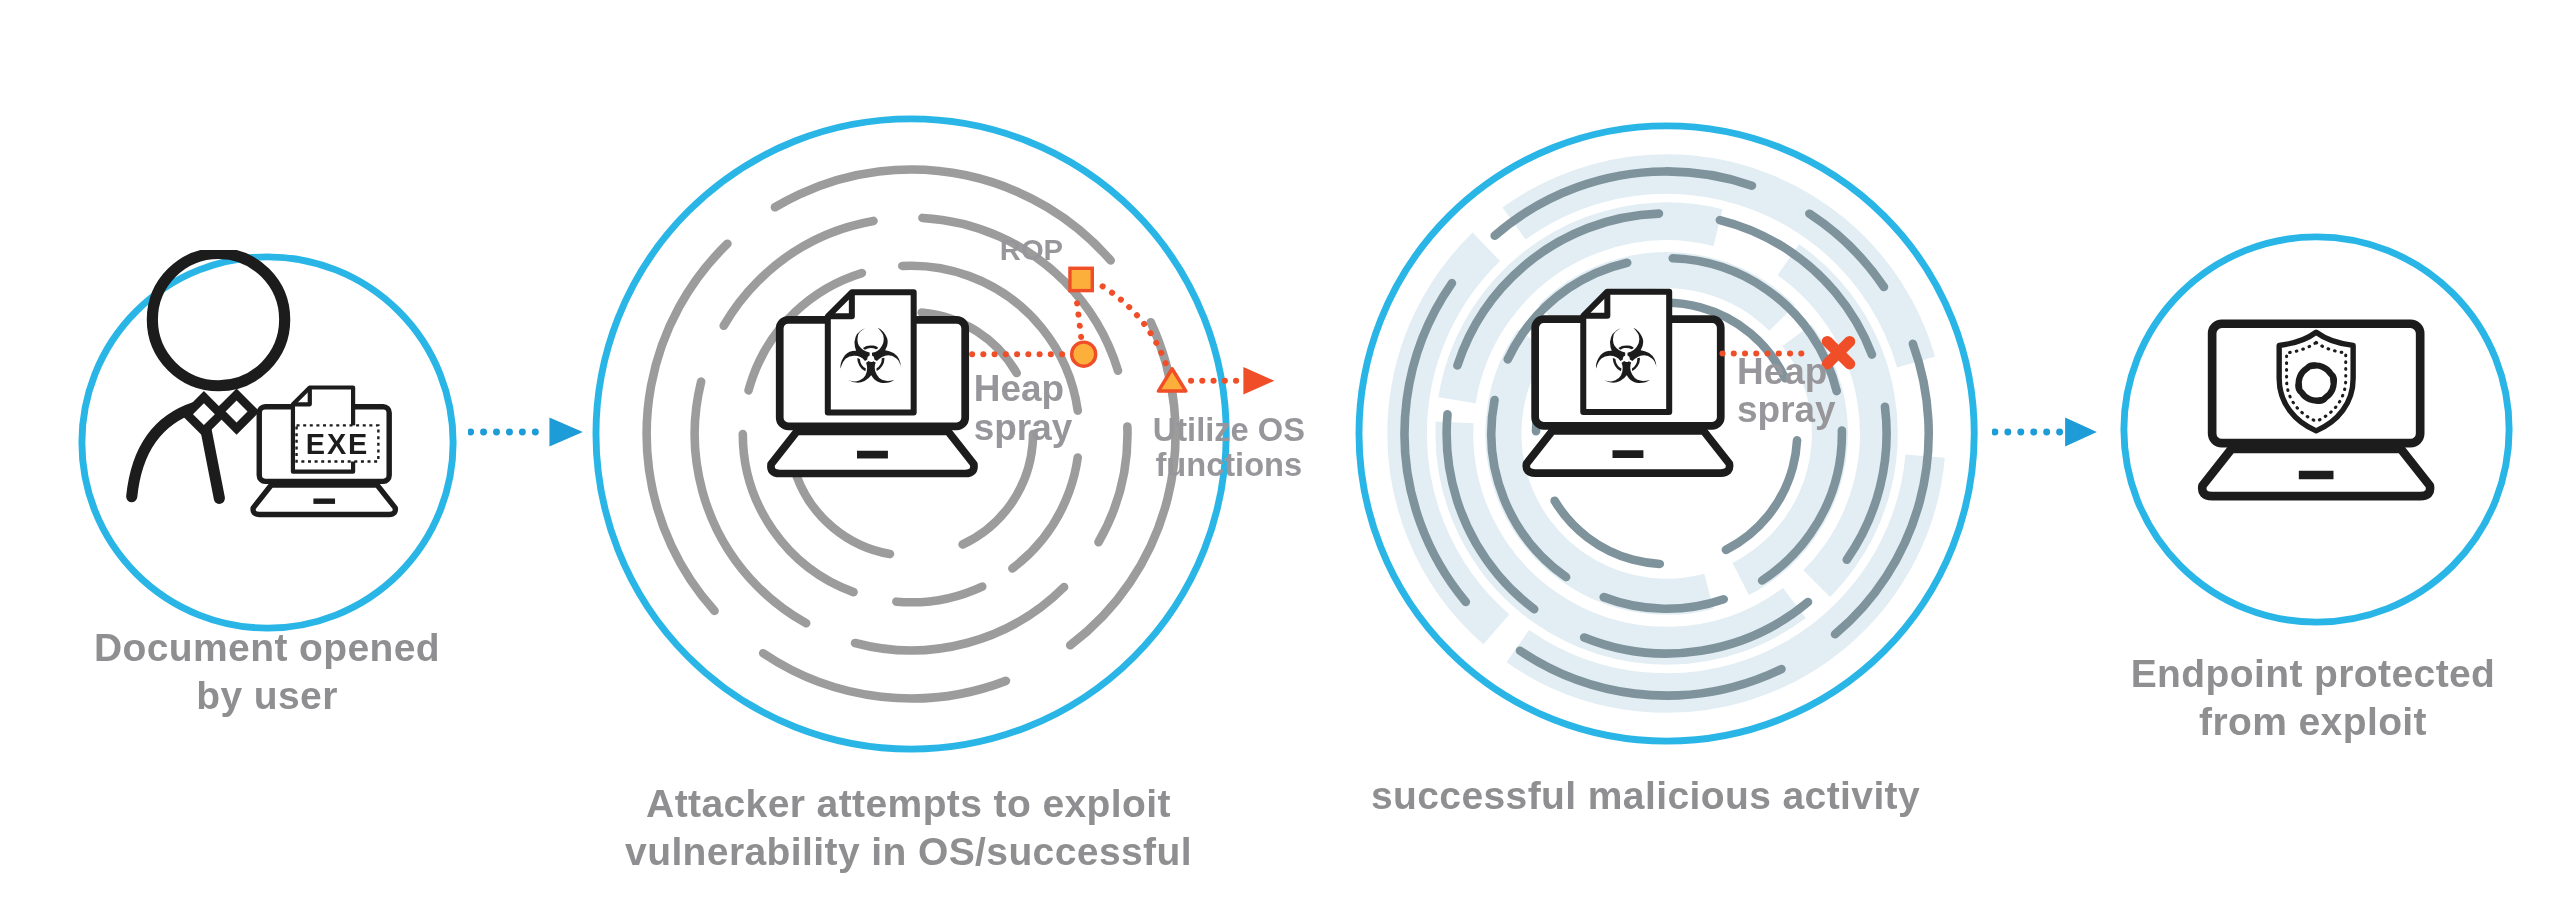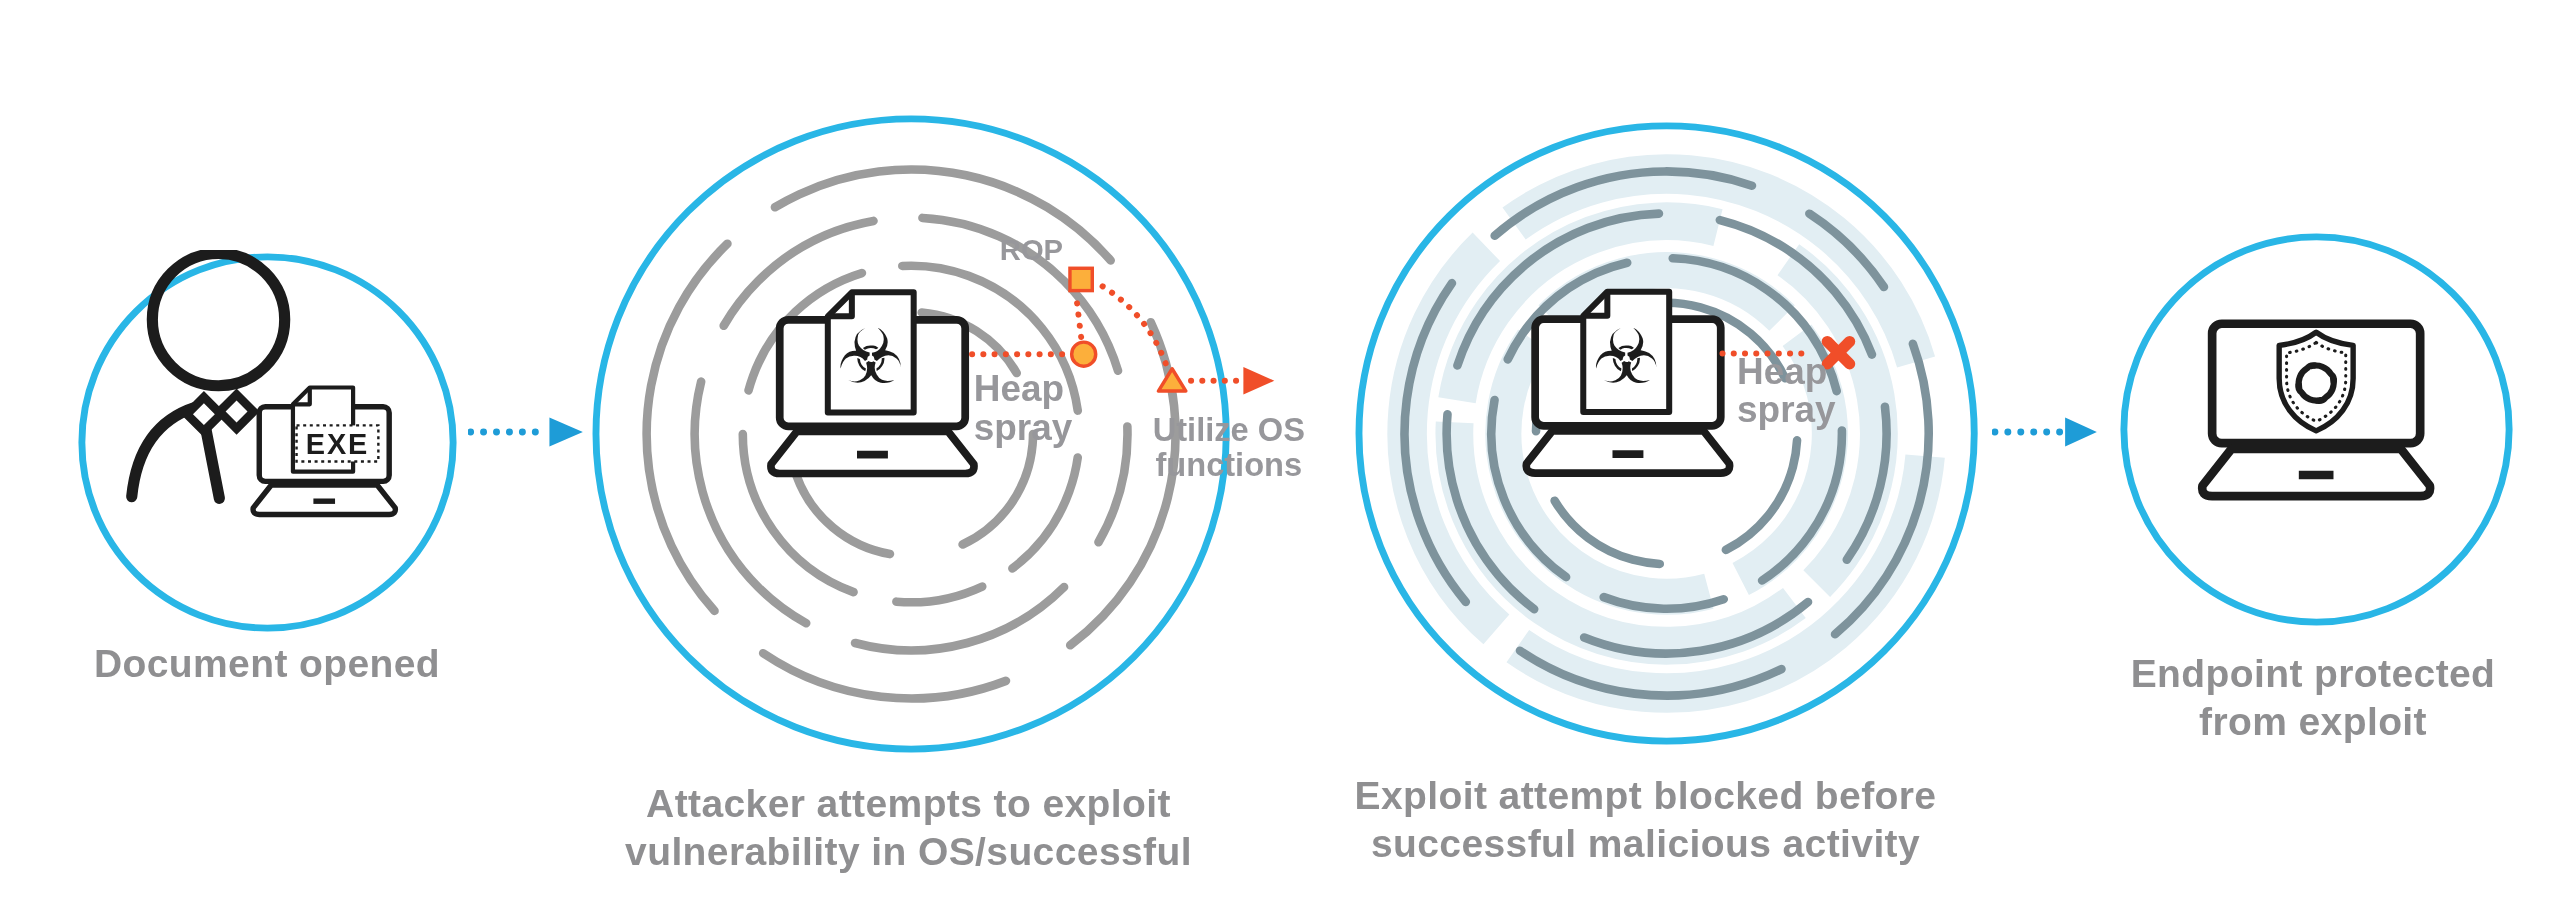--- a/index.html
+++ b/index.html
@@ -149,29 +149,29 @@
           <path d="M 22 -6 A 22.5 22.5 0 0 1 12 19 Q 8 24 2 23"></path>
           <path d="M 22 -6 A 22.5 22.5 0 0 1 12 19 Q 8 24 2 23" transform="rotate(90)"></path>
           <path d="M 22 -6 A 22.5 22.5 0 0 1 12 19 Q 8 24 2 23" transform="rotate(180)"></path>
           <path d="M 22 -6 A 22.5 22.5 0 0 1 12 19 Q 8 24 2 23" transform="rotate(270)"></path>
         </g>
       </g>
       <use href="#lp-base" xlink:href="#lp-base"></use>
     </g>
   </svg>
 
-  <div class="caption" style="left:52px;width:430px;top:640px;">
+  <div class="caption" style="left:52px;width:430px;top:624px;">
     <span>Document opened</span>
+    <span>by user</span>
   </div>
   <div class="caption" style="left:565px;width:687px;top:774px;margin-top:6px;">
     <span>Attacker attempts to exploit</span>
     <span>vulnerability in OS/successful</span>
   </div>
   <div class="caption" style="left:1302px;width:687px;top:772px;">
-    <span>Exploit attempt blocked before</span>
     <span>successful malicious activity</span>
   </div>
   <div class="caption" style="left:2098px;width:430px;top:650px;text-align:center;">
     <span>Endpoint protected</span>
     <span>from exploit</span>
   </div>
 
 </div>
 
 

